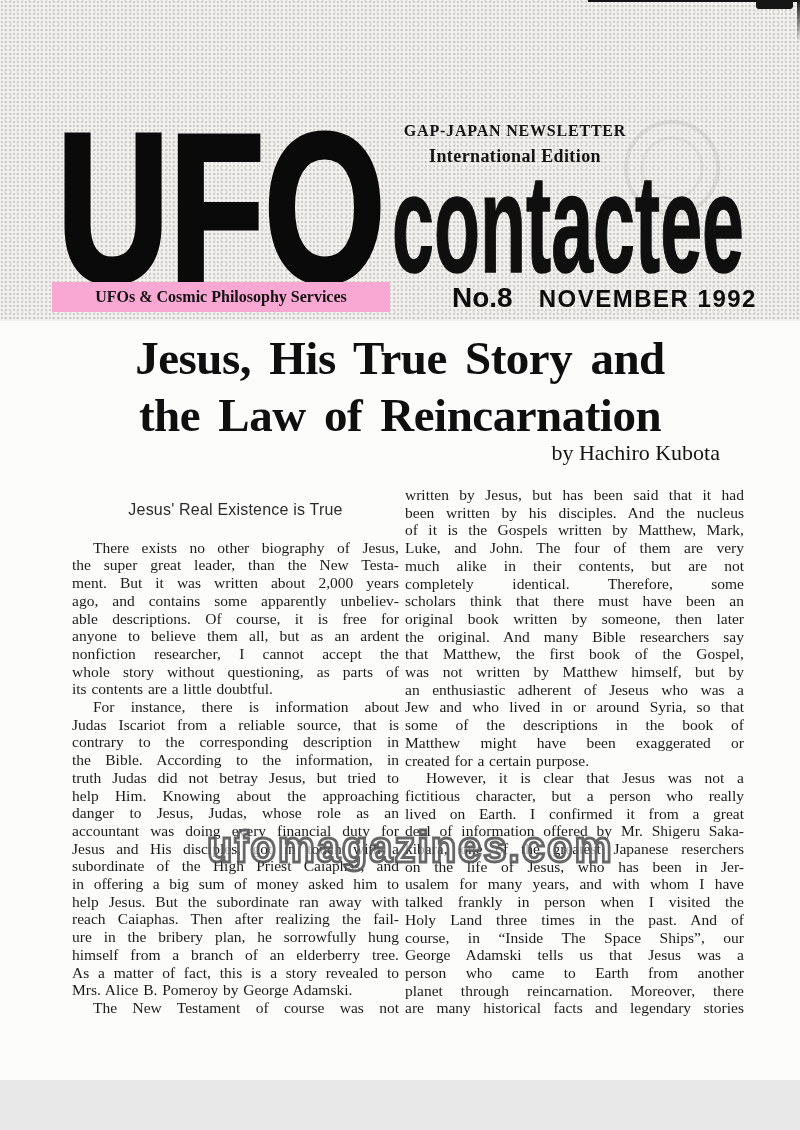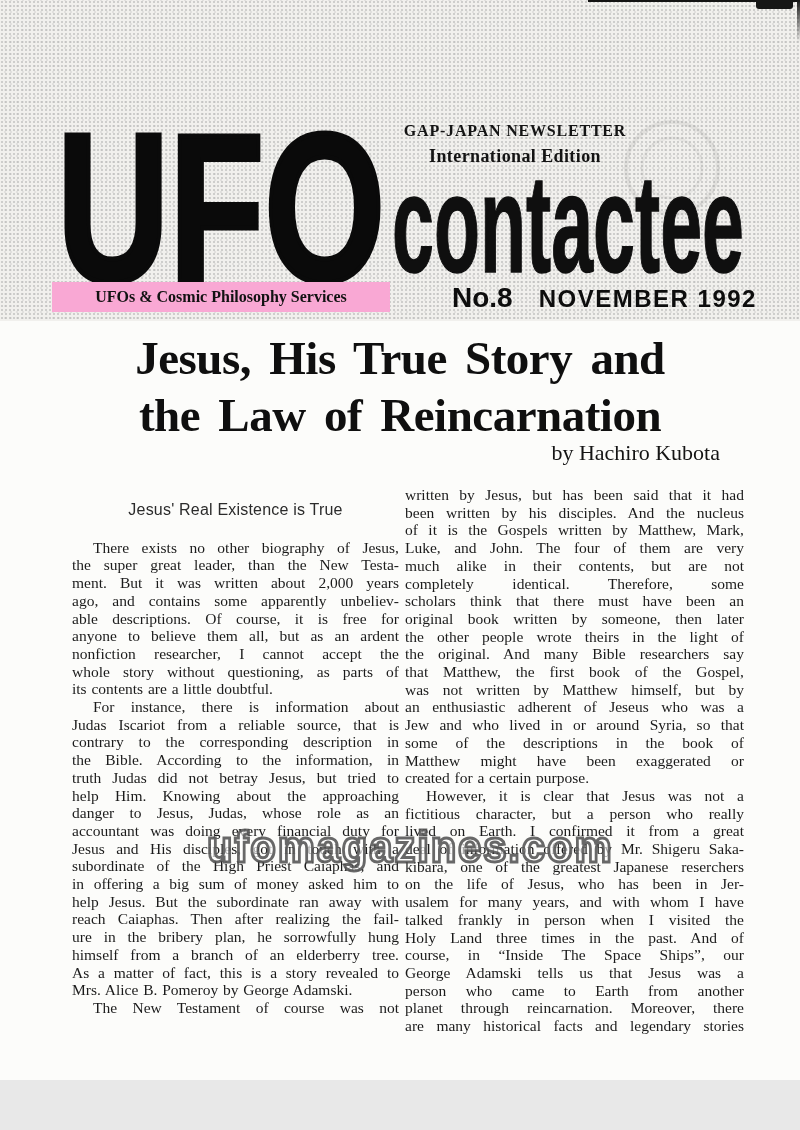--- a/index.html
+++ b/index.html
@@ -126,21 +126,20 @@
   <div class="col col-right">
     <div>
         <div class="line">written by Jesus, but has been said that it had</div>
         <div class="line">been written by his disciples. And the nucleus</div>
         <div class="line">of it is the Gospels written by Matthew, Mark,</div>
         <div class="line">Luke, and John. The four of them are very</div>
         <div class="line">much alike in their contents, but are not</div>
         <div class="line">completely identical. Therefore, some</div>
         <div class="line">scholars think that there must have been an</div>
         <div class="line">original book written by someone, then later</div>
-        <div class="line">the other people wrote theirs in the light of</div>
         <div class="line">the original. And many Bible researchers say</div>
         <div class="line">that Matthew, the first book of the Gospel,</div>
         <div class="line">was not written by Matthew himself, but by</div>
         <div class="line">an enthusiastic adherent of Jeseus who was a</div>
         <div class="line">Jew and who lived in or around Syria, so that</div>
         <div class="line">some of the descriptions in the book of</div>
         <div class="line">Matthew might have been exaggerated or</div>
         <div class="line end">created for a certain purpose.</div>
         <div class="line ind">However, it is clear that Jesus was not a</div>
         <div class="line">fictitious character, but a person who really</div>

